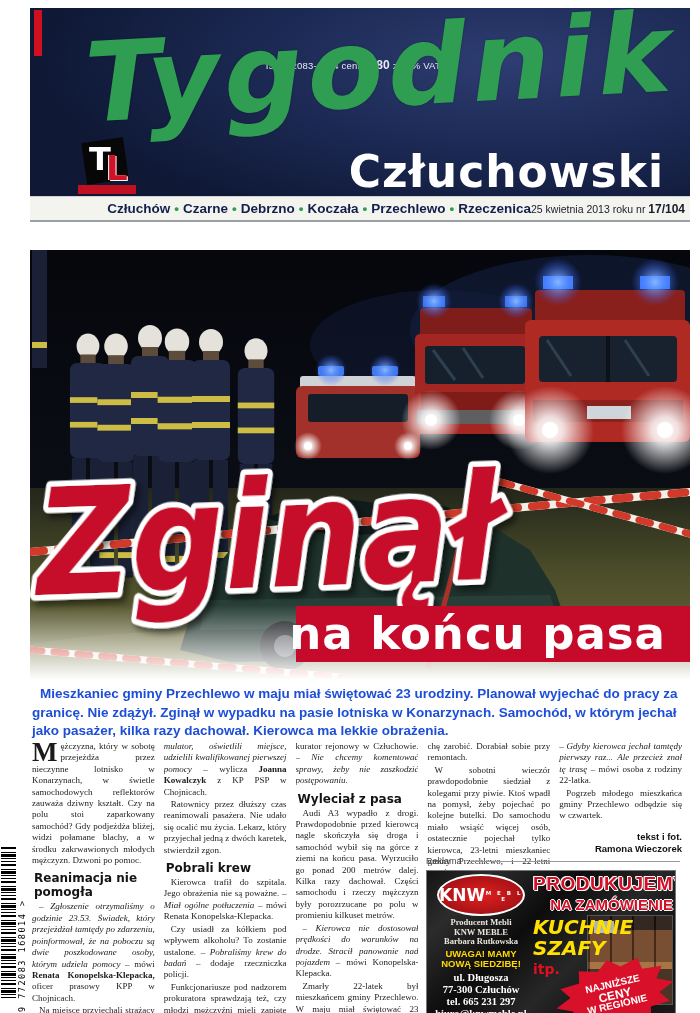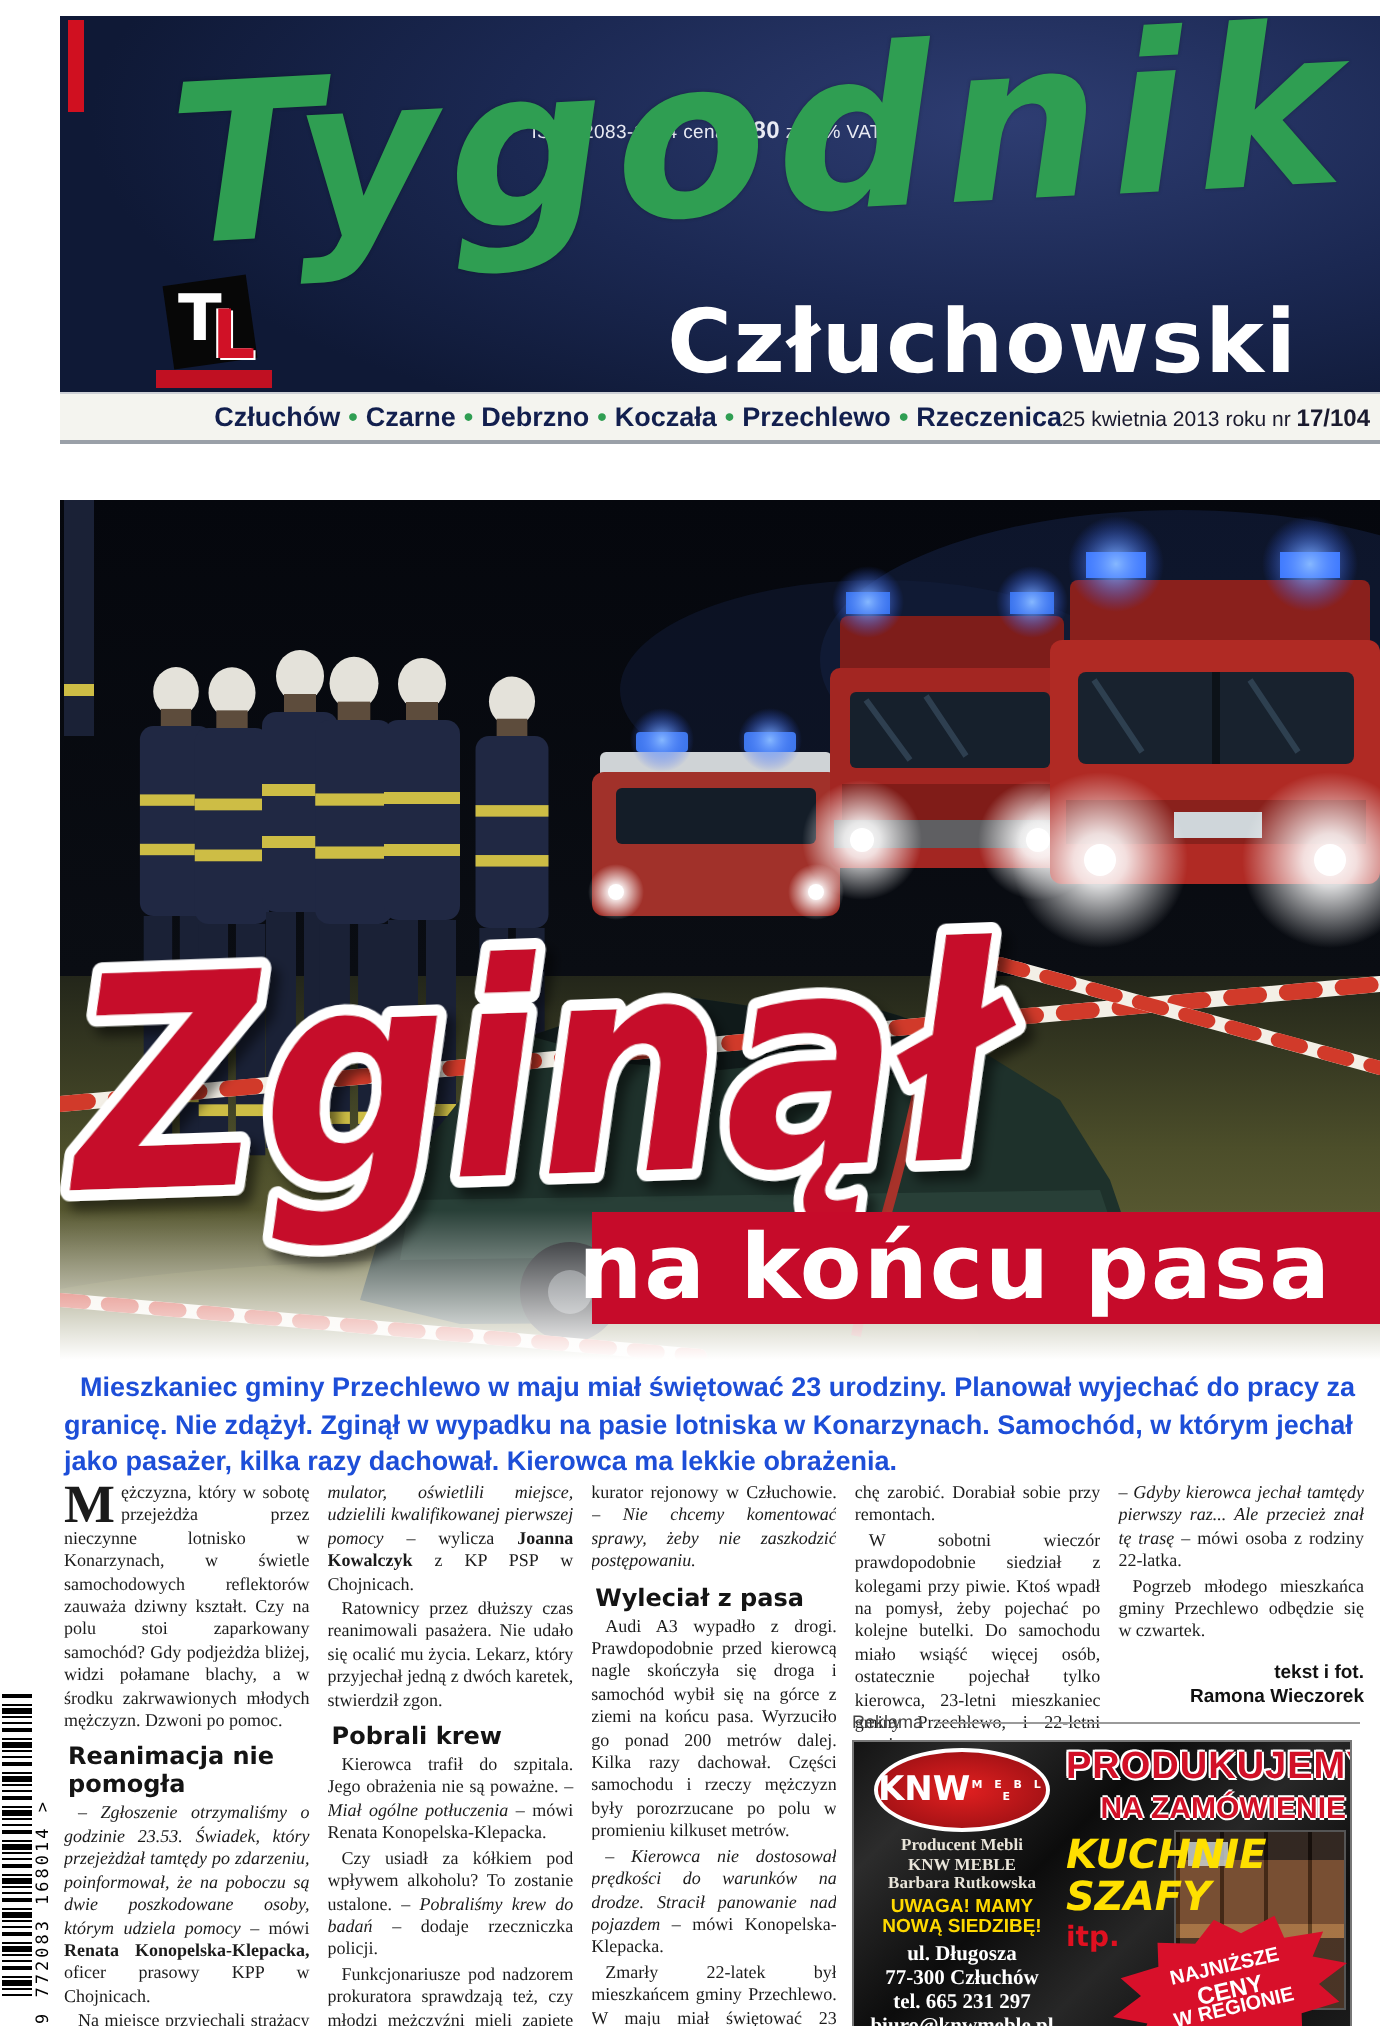--- a/index.html
+++ b/index.html
@@ -10,21 +10,21 @@
   
   .masthead{position:relative;height:188px;overflow:hidden;
     background:radial-gradient(ellipse 460px 170px at 72% 28%, #2e3d72 0%, #1b2852 55%, #0f1936 100%);}
   .spine-mark{position:absolute;left:4px;top:2px;width:8px;height:46px;background:#d01020;}
   .issn{position:absolute;left:185px;top:50px;width:280px;text-align:center;color:#e9ebf4;
         font:9.5px "Liberation Sans",sans-serif;letter-spacing:.2px;}
   .issn b{font-size:12px;}
   .logo{position:absolute;left:55px;top:-4px;font-family:"DejaVu Sans",sans-serif;
         font-weight:bold;font-style:italic;font-size:110px;letter-spacing:5px;color:#2f9e52;
         transform:rotate(-3deg);text-shadow:0 0 2px rgba(0,0,0,.25);}
-  .logo-sub{position:absolute;right:41px;top:138px;font-family:"DejaVu Sans",sans-serif;
+  .logo-sub{position:absolute;right:26px;top:138px;font-family:"DejaVu Sans",sans-serif;
         font-weight:bold;font-size:44px;color:#fff;letter-spacing:1px;}
   .tl-logo{position:absolute;left:46px;top:130px;width:64px;height:58px;}
   .tl-black{position:absolute;left:8px;top:2px;width:42px;height:42px;background:#070707;transform:rotate(-8deg);}
   .tl-t{position:absolute;left:13px;top:2px;color:#fff;font:bold 32px "DejaVu Sans",sans-serif;}
   .tl-l{position:absolute;left:30px;top:10px;color:#d01126;font:bold 34px "DejaVu Sans",sans-serif;
         text-shadow:1px 1px 0 #fff,-1px 0 0 #fff;}
   .tl-strip{position:absolute;left:2px;bottom:2px;width:58px;height:9px;background:#c01022;}
 
   
   .townbar{position:relative;height:26px;background:#f4f4ef;border-top:1px solid #cdd0d6;

